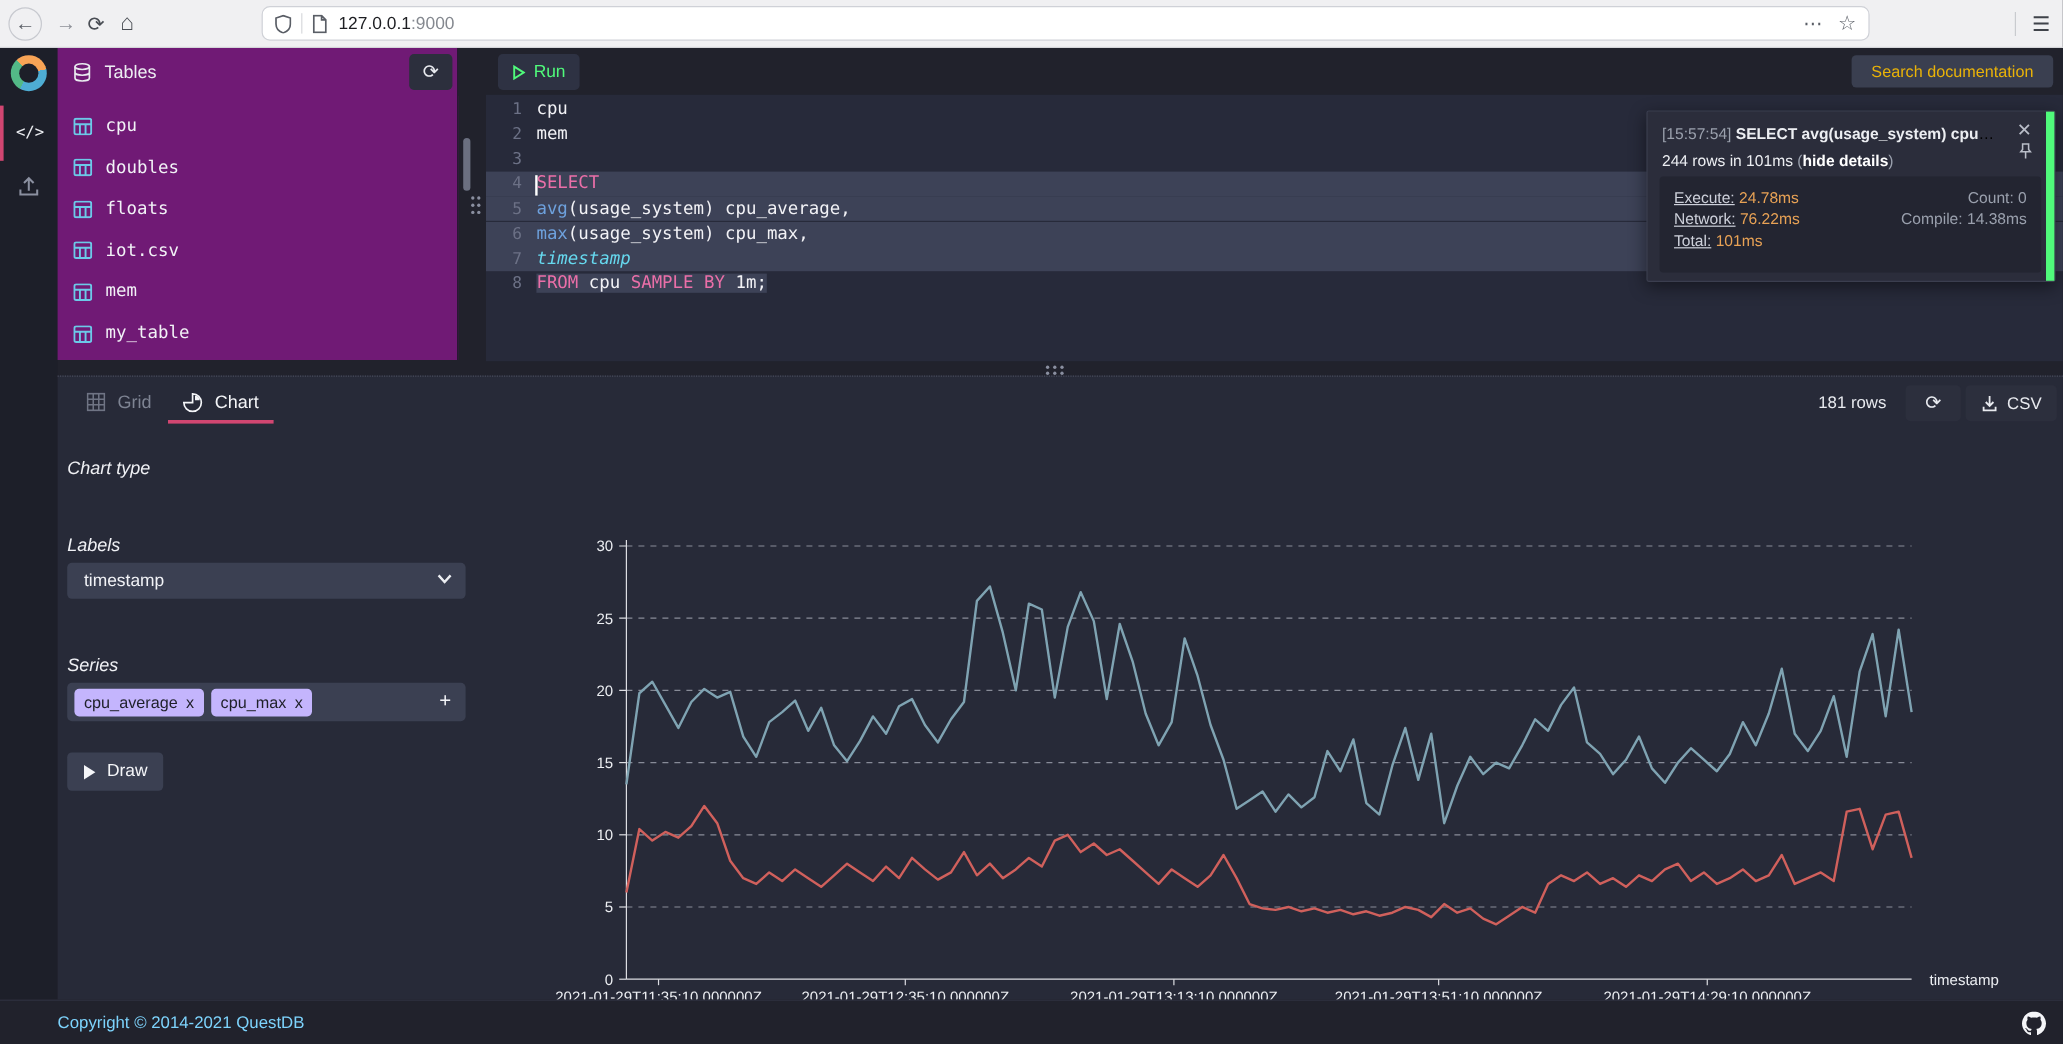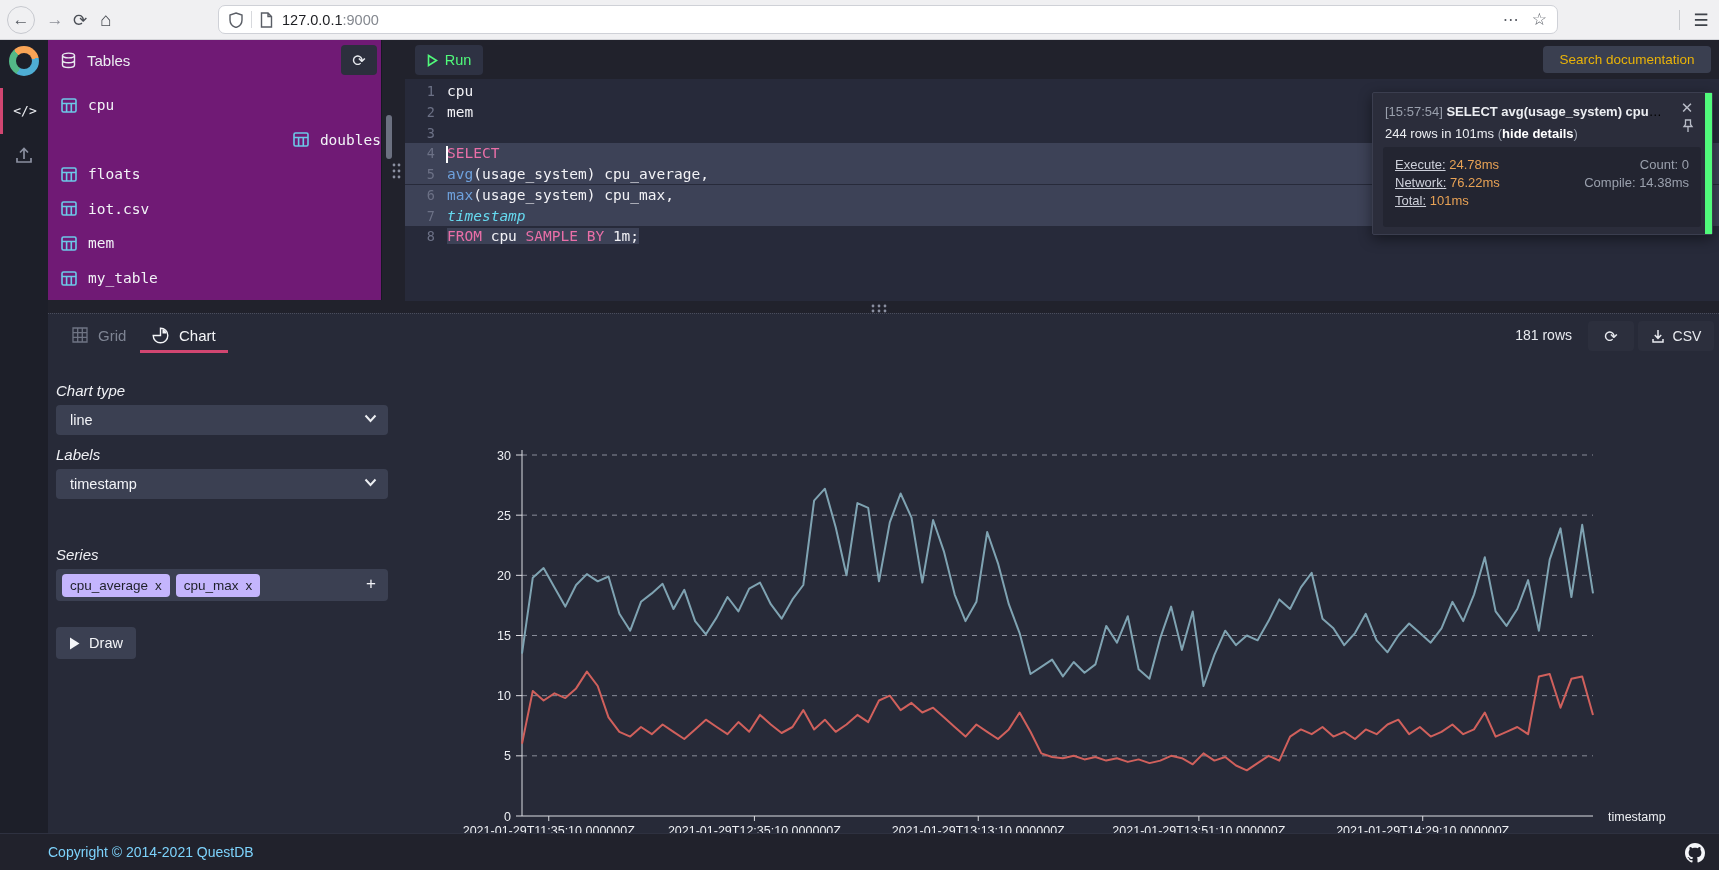--- a/index.html
+++ b/index.html
@@ -165,21 +165,21 @@
       <div id="tables-refresh">⟳</div>
     </div>
     <div id="tables-list">
         <div class="tbl-item" style="top: 48px;">
           <svg class="ti" width="16" height="15" viewBox="0 0 16 15">
             <rect x="1" y="1" width="14" height="13" rx="1.5" fill="none" stroke="#6cc9e8" stroke-width="1.6"></rect>
             <path d="M1 5.5 H15 M5.6 5.5 V14 M10.3 5.5 V14" stroke="#6cc9e8" stroke-width="1.6"></path>
           </svg>
           <span class="tn">cpu</span>
         </div>
-        <div class="tbl-item" style="top: 82.6px; justify-content: flex-end;">
+        <div class="tbl-item" style="top: 82.6px;">
           <svg class="ti" width="16" height="15" viewBox="0 0 16 15">
             <rect x="1" y="1" width="14" height="13" rx="1.5" fill="none" stroke="#6cc9e8" stroke-width="1.6"></rect>
             <path d="M1 5.5 H15 M5.6 5.5 V14 M10.3 5.5 V14" stroke="#6cc9e8" stroke-width="1.6"></path>
           </svg>
           <span class="tn">doubles</span>
         </div>
         <div class="tbl-item" style="top: 117.2px;">
           <svg class="ti" width="16" height="15" viewBox="0 0 16 15">
             <rect x="1" y="1" width="14" height="13" rx="1.5" fill="none" stroke="#6cc9e8" stroke-width="1.6"></rect>
             <path d="M1 5.5 H15 M5.6 5.5 V14 M10.3 5.5 V14" stroke="#6cc9e8" stroke-width="1.6"></path>
@@ -327,26 +327,20 @@
     <span id="rows-count">181 rows</span>
     <div id="results-refresh">⟳</div>
     <div id="csv-btn">
       <svg width="14" height="15" viewBox="0 0 14 15">
         <path d="M2 10 V13 H12 V10 M7 1 V9 M3.8 6 L7 9.3 L10.2 6" fill="none" stroke="#e8eaef" stroke-width="1.5"></path>
       </svg>
       <span>CSV</span>
     </div>
 
     <div class="cfg-label" style="top:68px;">Chart type</div>
-    <div class="cfg-select" style="top:91px;">
-      <span>line</span>
-      <svg class="chev" width="13" height="9" viewBox="0 0 13 9">
-          <path d="M1.5 1.5 L6.5 7 L11.5 1.5" fill="none" stroke="#eceef2" stroke-width="2"></path>
-        </svg>
-    </div>
     <div class="cfg-label" style="top:132px;">Labels</div>
     <div class="cfg-select" style="top:155px;">
       <span>timestamp</span>
       <svg class="chev" width="13" height="9" viewBox="0 0 13 9">
           <path d="M1.5 1.5 L6.5 7 L11.5 1.5" fill="none" stroke="#eceef2" stroke-width="2"></path>
         </svg>
     </div>
     <div class="cfg-label" style="top:232px;">Series</div>
     <div id="series-box">
       <span class="chip">

